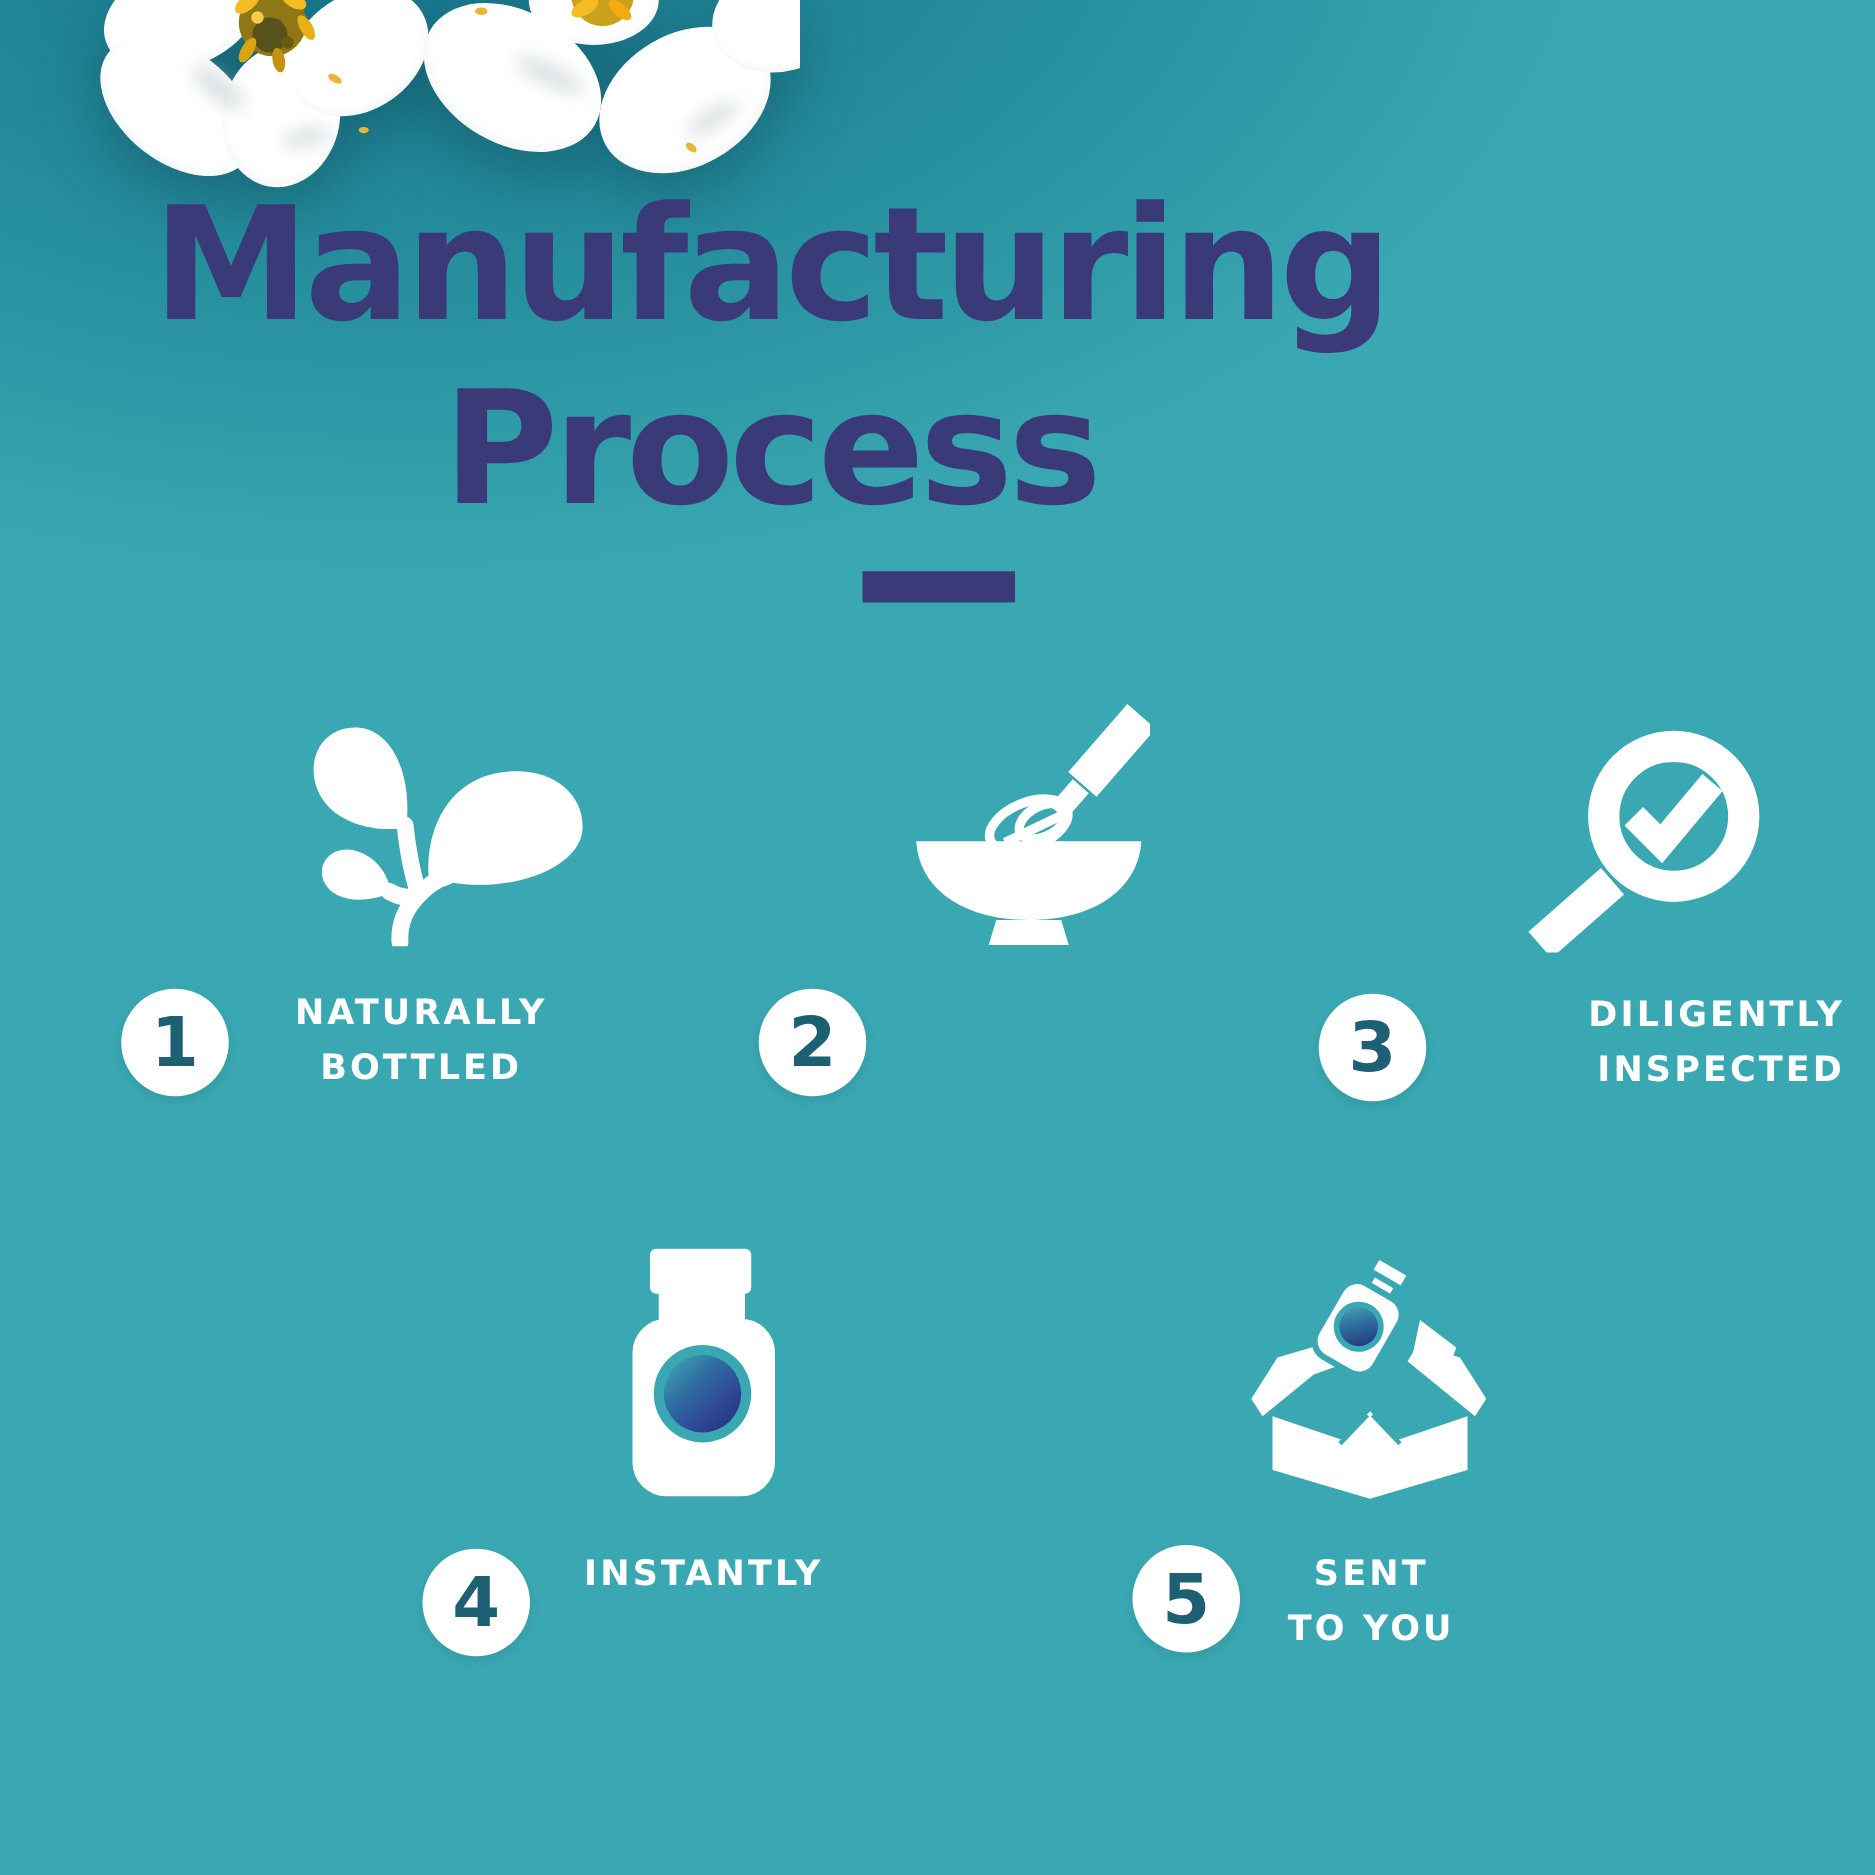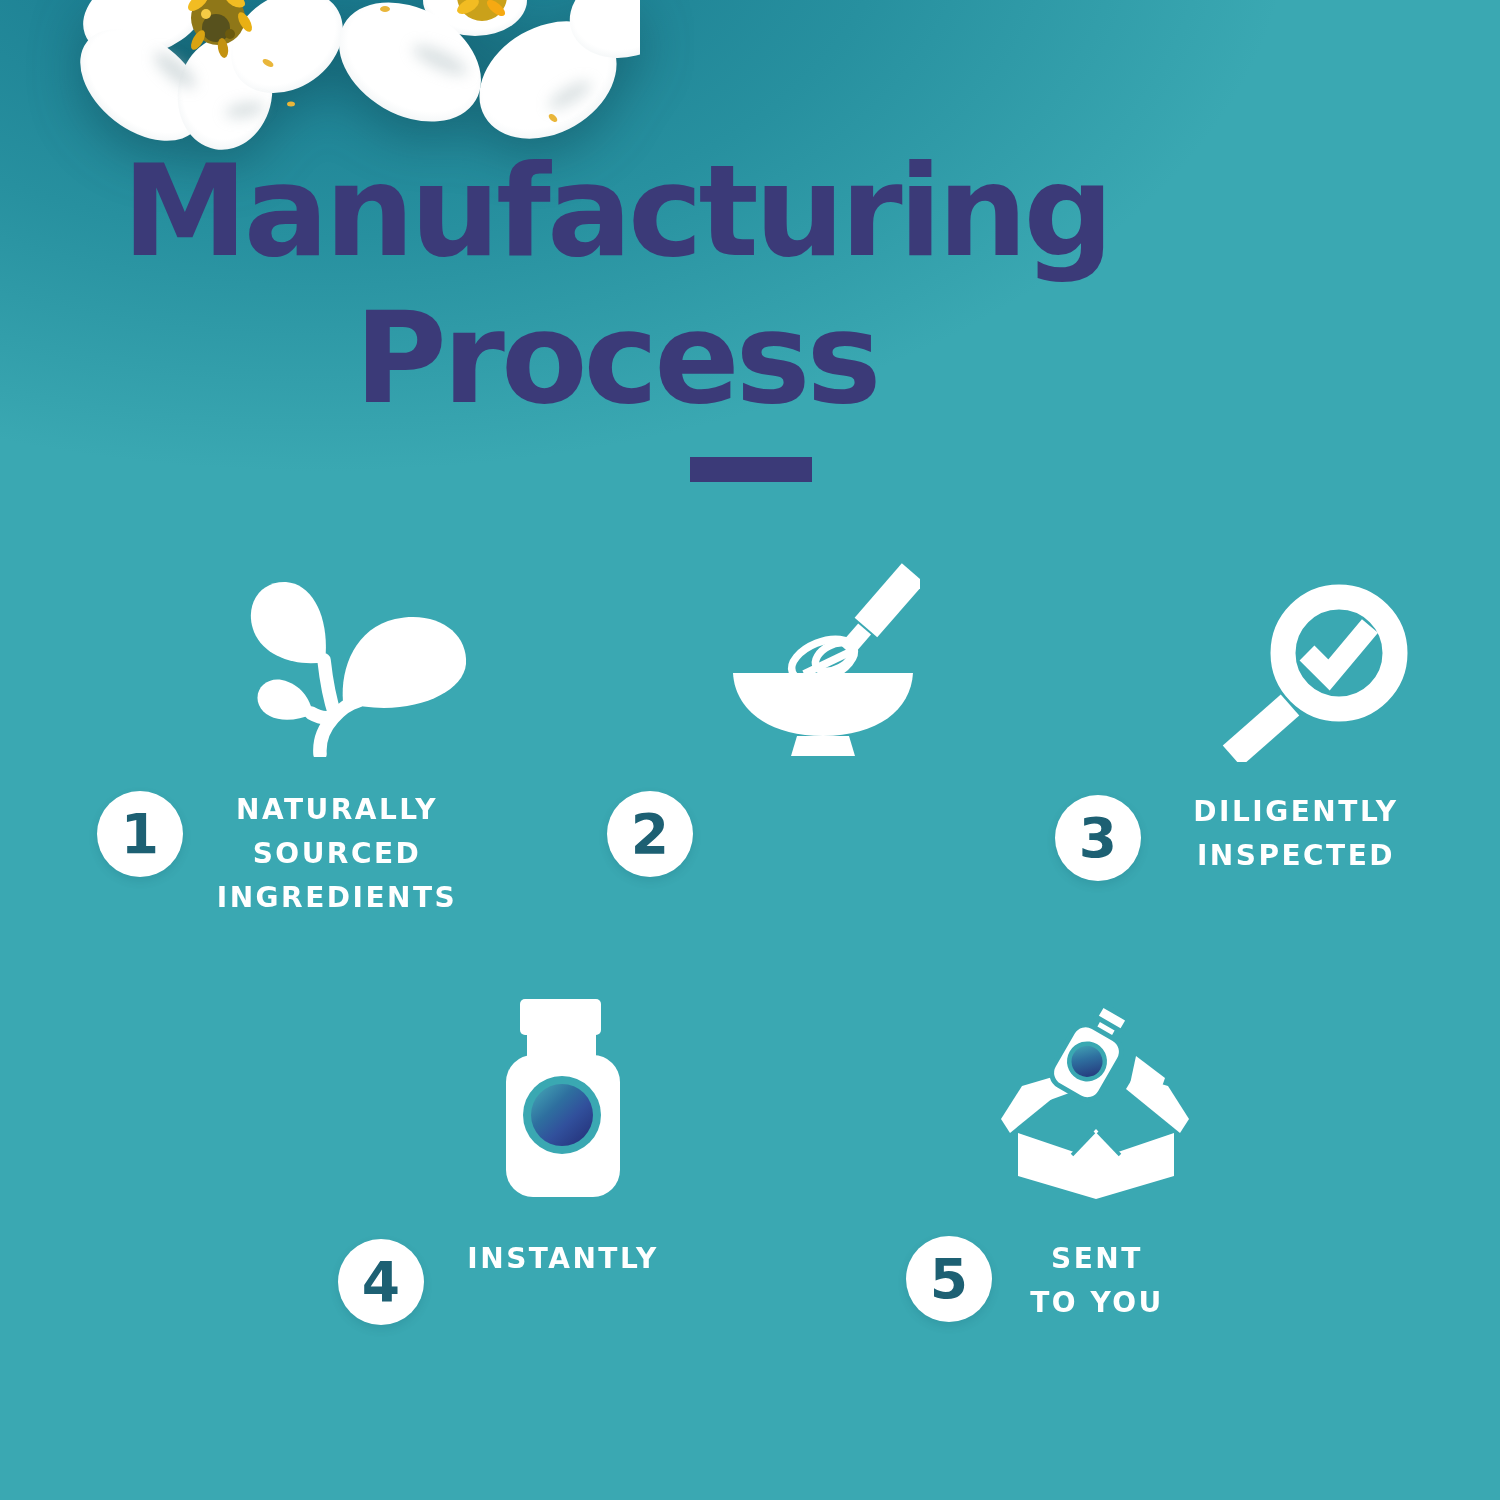--- a/index.html
+++ b/index.html
@@ -36,21 +36,21 @@
   #icon-magnifier{left:1210px;top:572px;}
   #icon-bottle{left:503px;top:993px;}
   #icon-box{left:990px;top:1000px;}
   #badge-1{left:97px;top:791px;}
   #badge-2{left:607px;top:791px;}
   #badge-3{left:1055px;top:795px;}
   #badge-4{left:338px;top:1239px;}
   #badge-5{left:906px;top:1236px;}
   #label-1{left:157px;top:788px;}
   #label-2{left:644px;top:790px;}
-  #label-3{left:1116px;top:790px;}
+  #label-3{left:1116px;top:790px;text-align:right;}
   #label-4{left:383px;top:1237px;}
   #label-5{left:917px;top:1237px;}
 </style>
 </head>
 <body>
 
 <div class="canvas">
 
   <svg class="flowers" width="560" height="175" viewBox="0 0 560 175">
     <defs>
@@ -206,22 +206,21 @@
     </div>
   <div id="badge-4" class="badge">
     <span>4</span>
     </div>
   <div id="badge-5" class="badge">
     <span>5</span>
     </div>
 
   <div id="label-1" class="label">
     <span>NATURALLY</span>
-    <span>SOURCED</span>
-    <span>INGREDIENTS</span>
+    <span>BOTTLED</span>
   </div>
   <div id="label-3" class="label">
     <span>DILIGENTLY</span>
     <span>INSPECTED</span>
   </div>
   <div id="label-4" class="label">
     <span>INSTANTLY</span>
   </div>
   <div id="label-5" class="label">
     <span>SENT</span>

